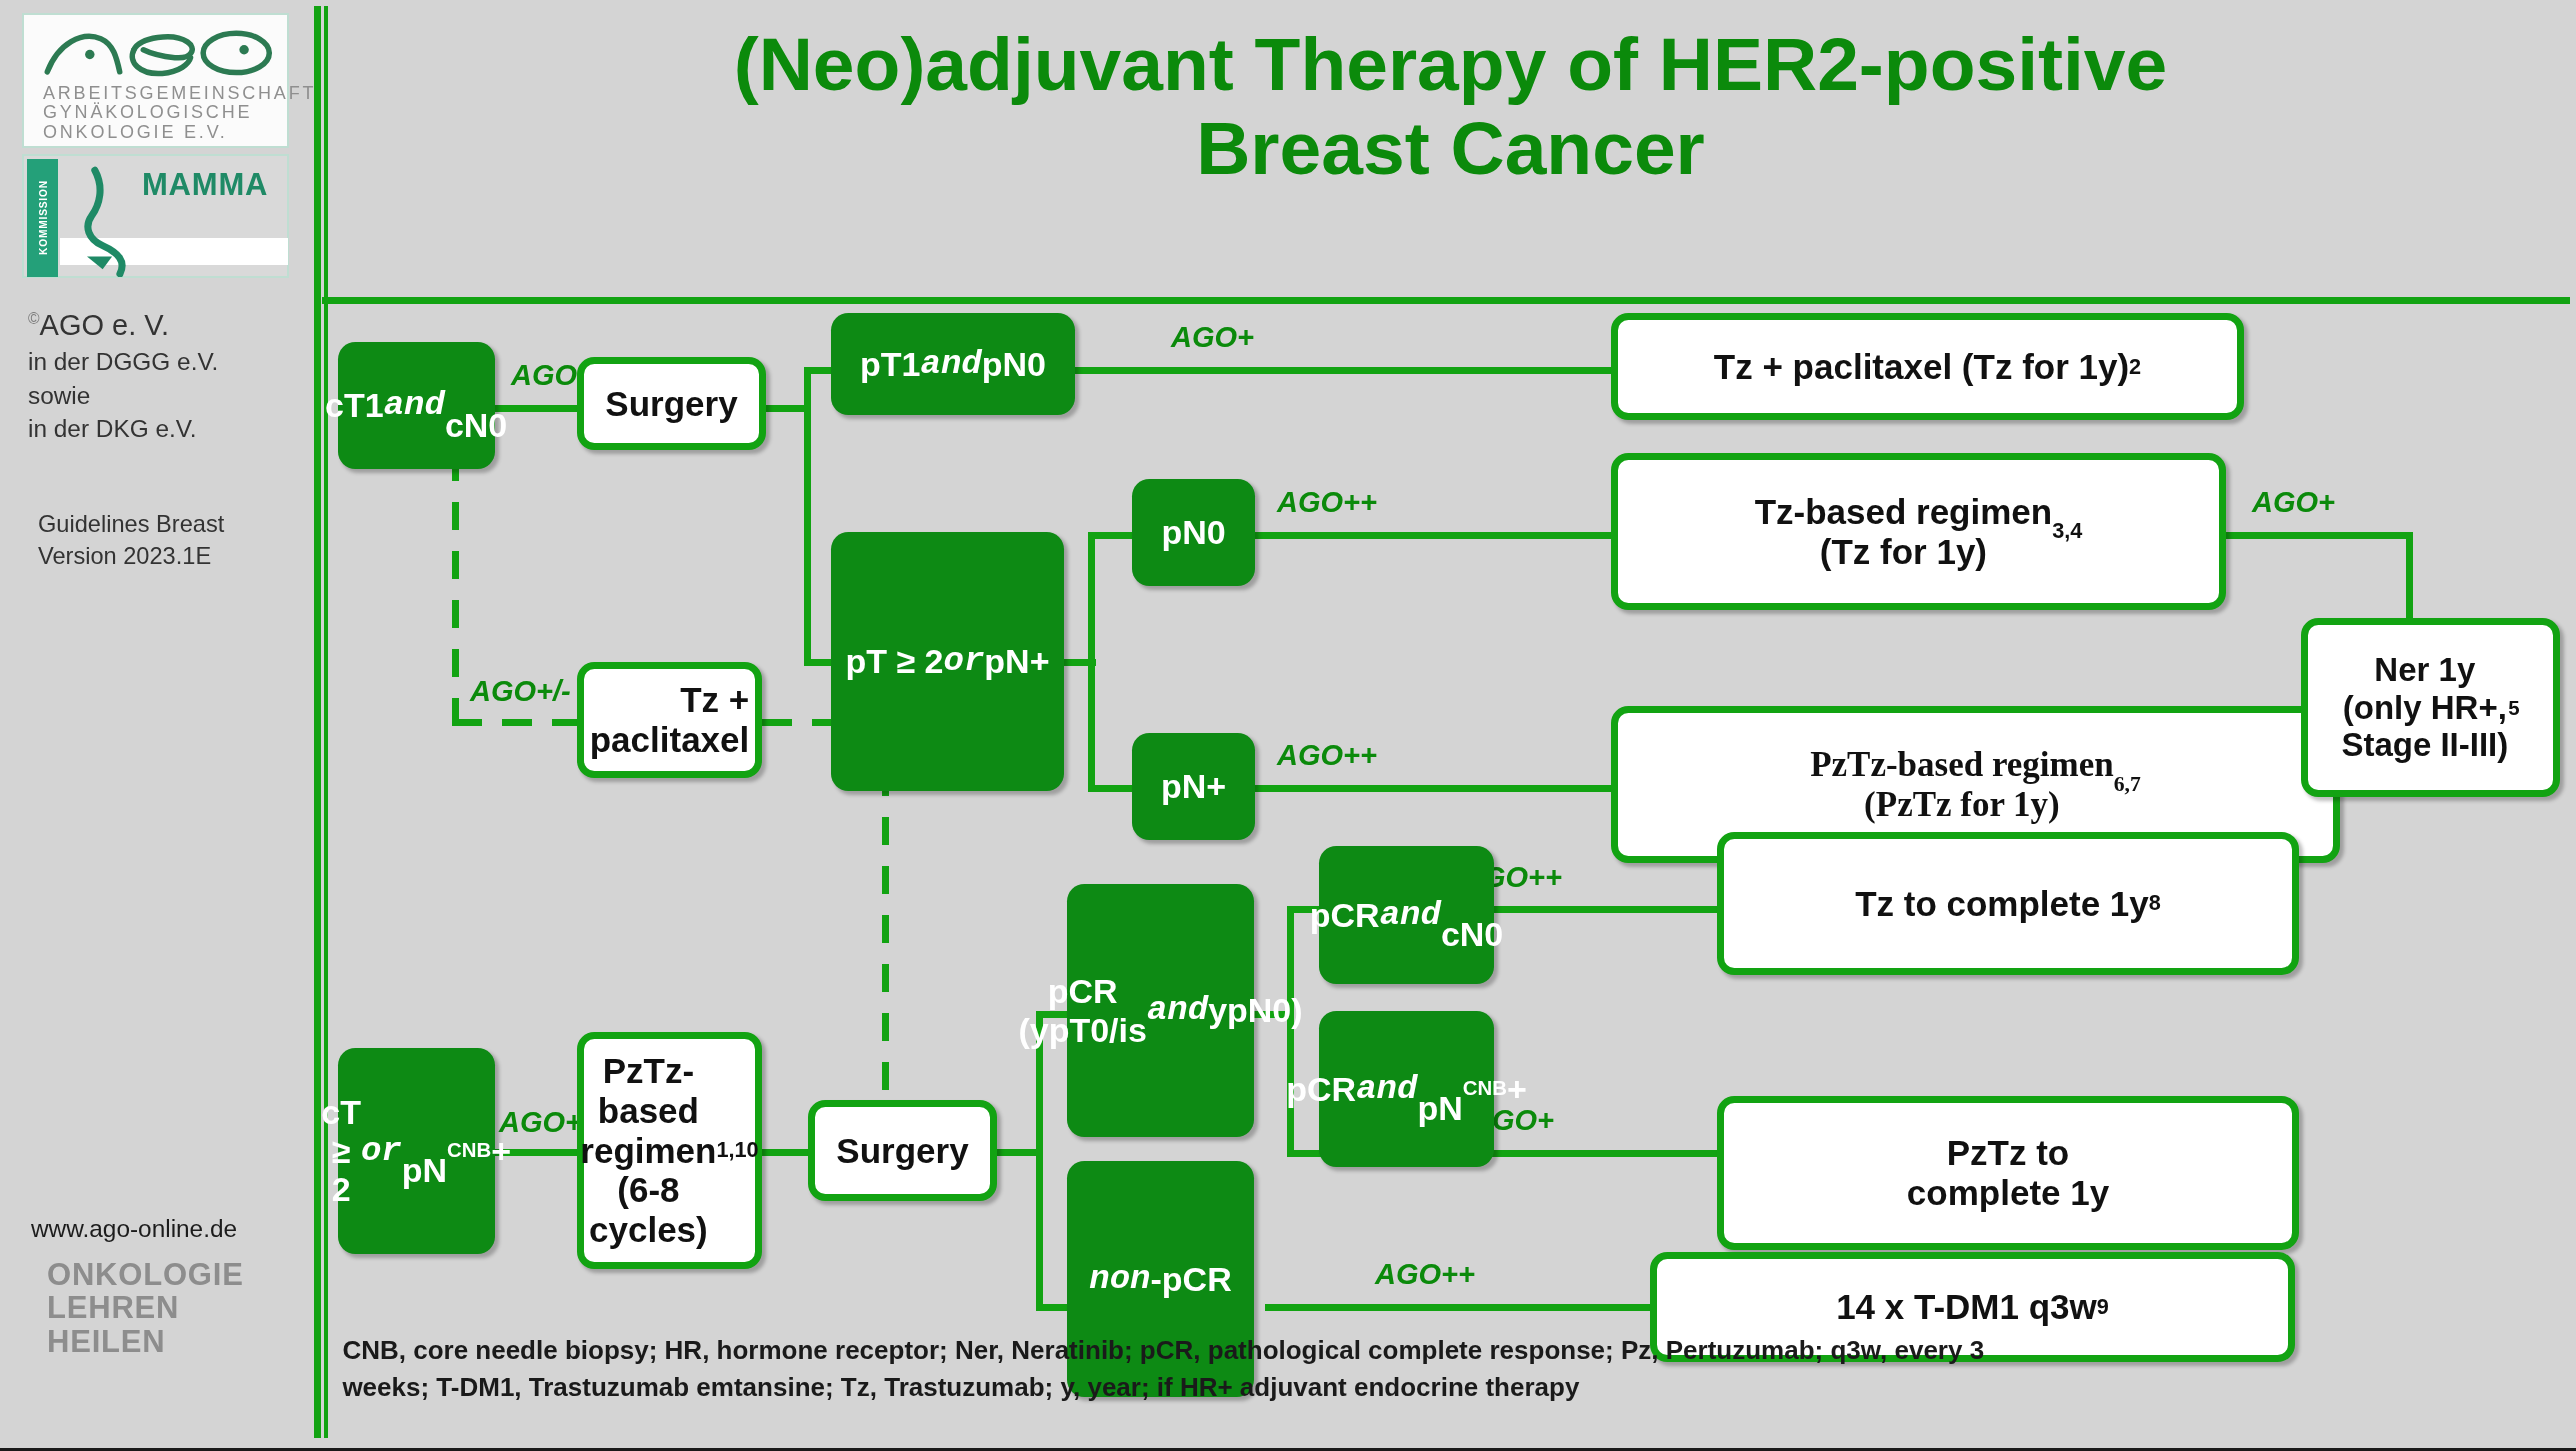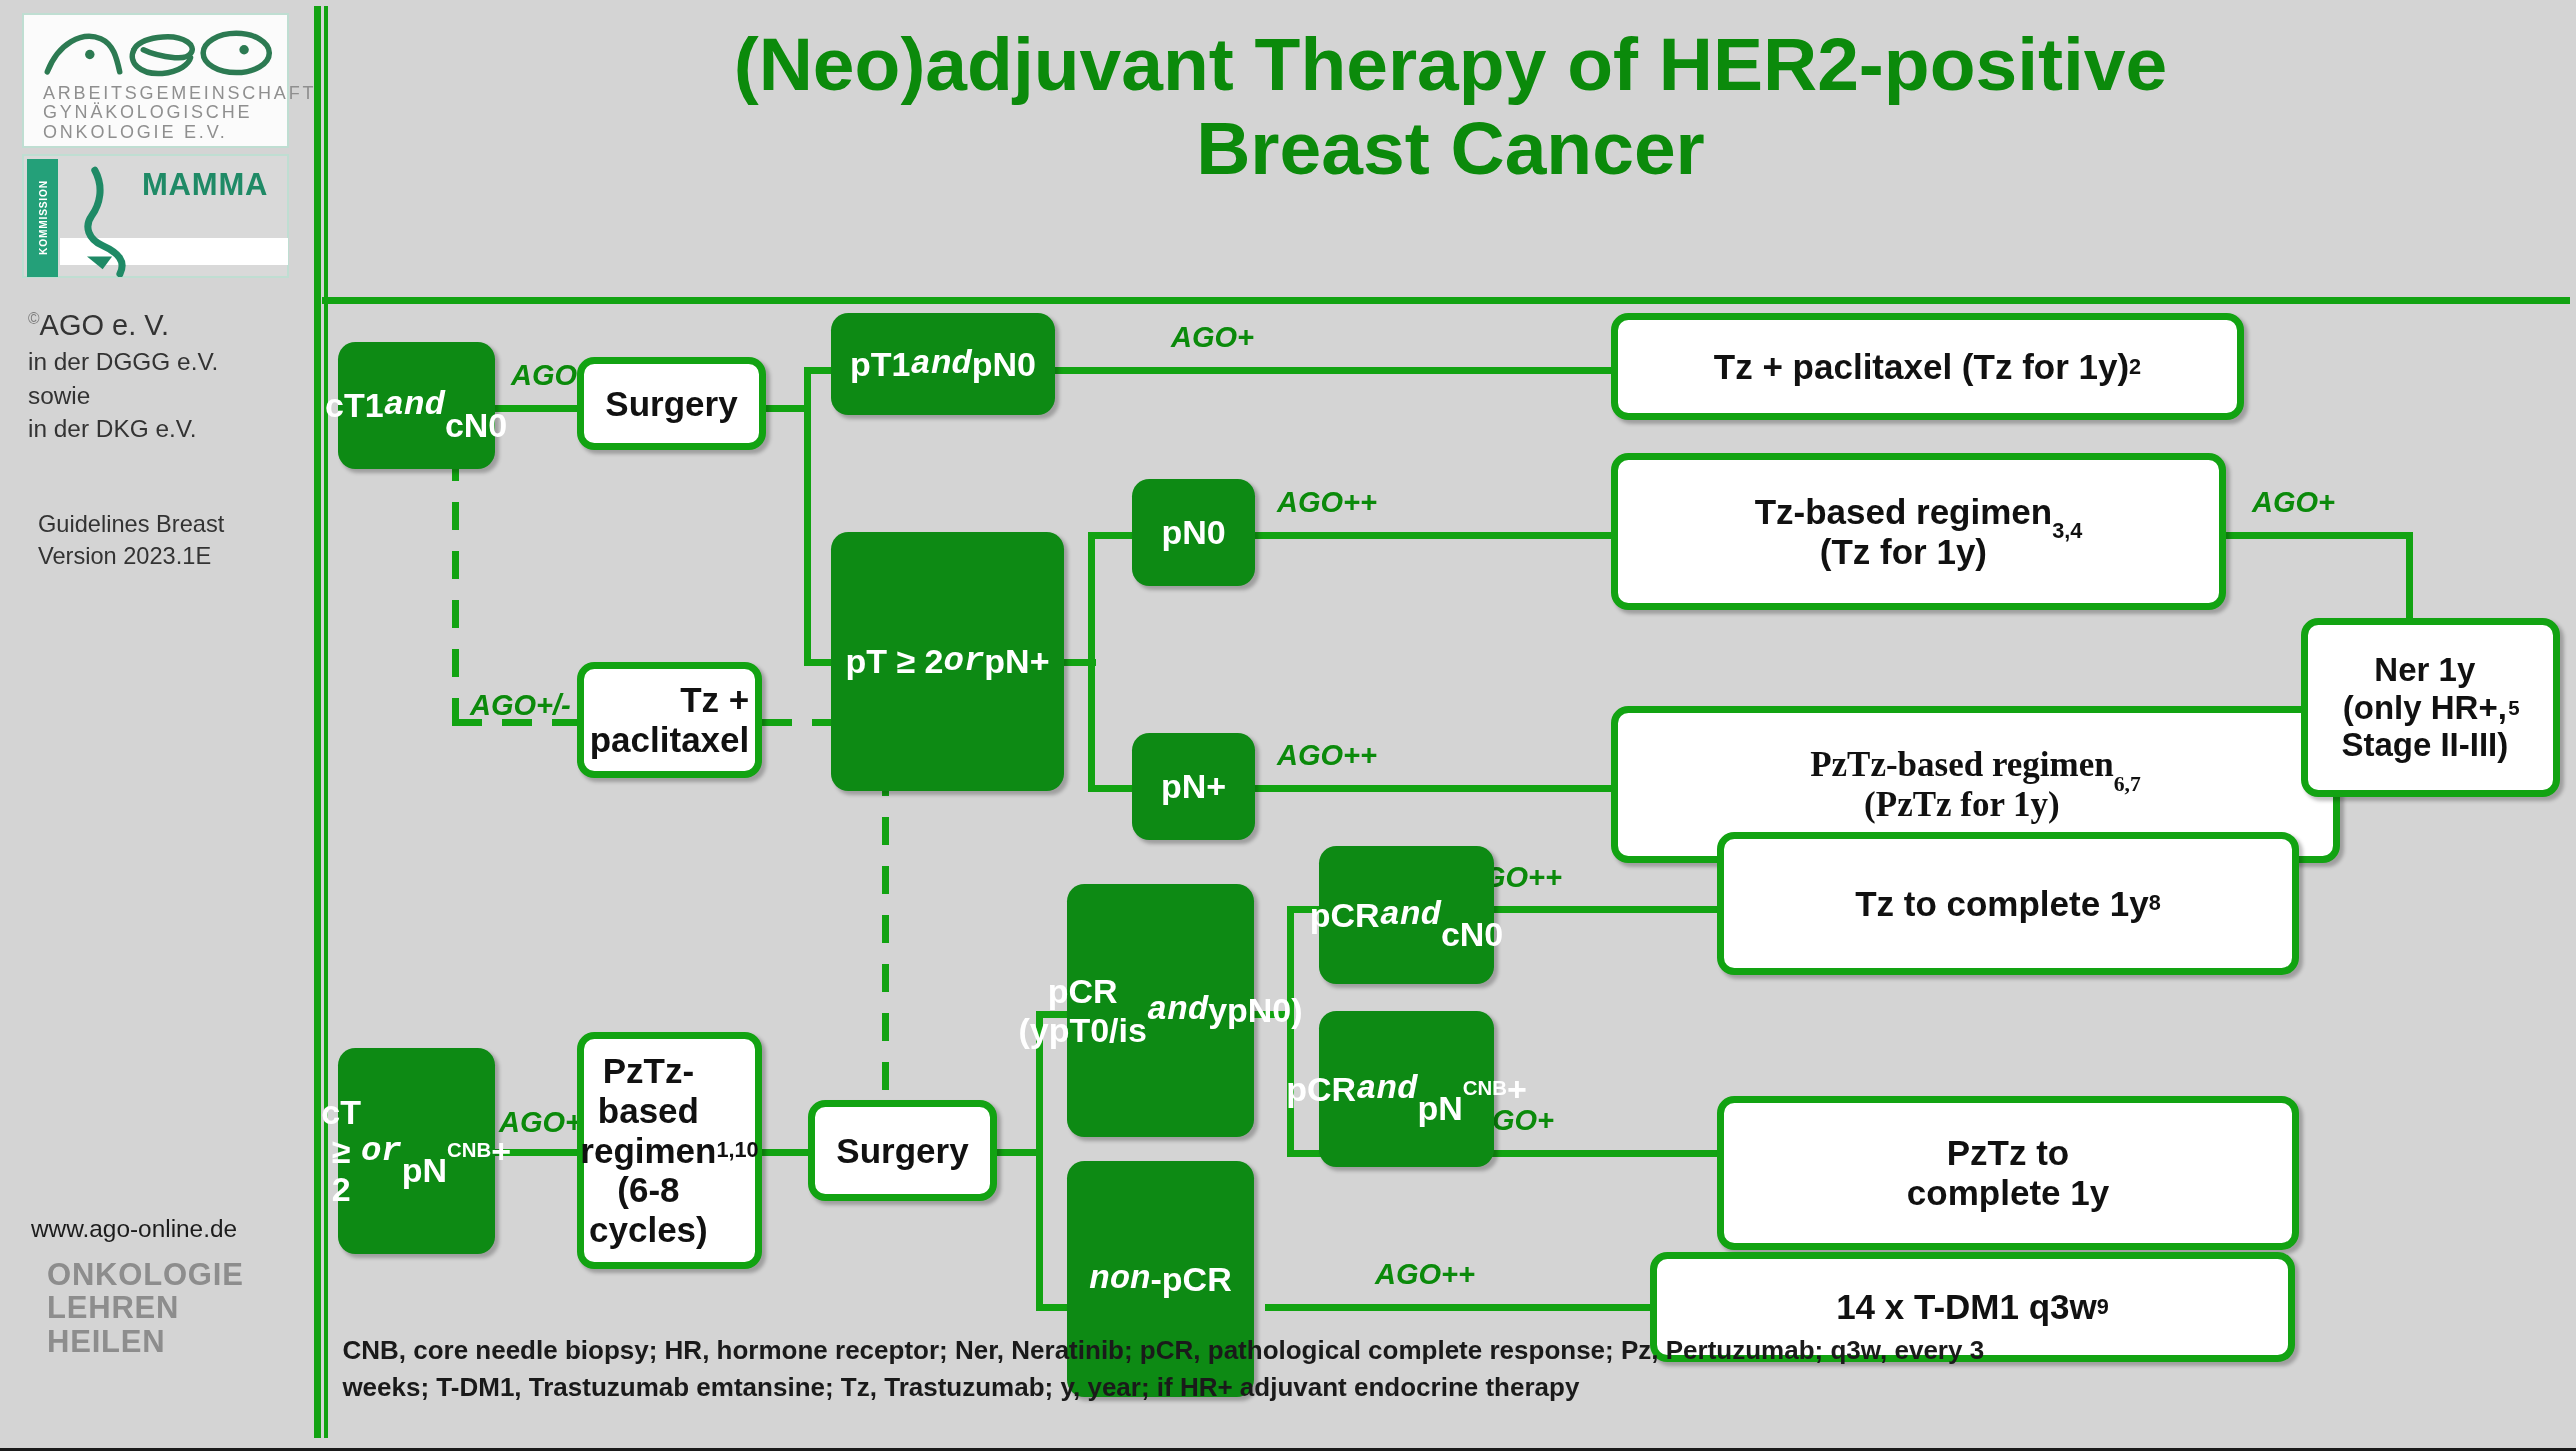--- a/index.html
+++ b/index.html
@@ -183,31 +183,31 @@
 
     <div class="edge h" style="left:1116px;top:602px;width:283px;"></div>
     <div class="edge h" style="left:1116px;top:846px;width:283px;"></div>
     <div class="edge h" style="left:943px;top:1000px;width:393px;"></div>
 
     <div class="ago" style="left:189px;top:55px;">AGO+</div>
     <div class="ago" style="left:849px;top:17.3px;">AGO+</div>
     <div class="ago" style="left:955px;top:182px;">AGO++</div>
     <div class="ago" style="left:955px;top:435px;">AGO++</div>
     <div class="ago" style="left:1930px;top:182px;">AGO+</div>
-    <div class="ago" style="left:148px;top:385px;text-align:right;">AGO+/-</div>
+    <div class="ago" style="left:148px;top:371px;text-align:right;">AGO+/-</div>
     <div class="ago" style="left:177px;top:802px;">AGO++</div>
     <div class="ago" style="left:1140px;top:557px;">AGO++</div>
     <div class="ago" style="left:1149px;top:800px;">AGO+</div>
     <div class="ago" style="left:1053px;top:954px;">AGO++</div>
 
     <div class="node green" style="left:15.7px;top:38px;width:157px;height:127px;font-size:34px;">cT1 <i>and</i><br>cN0</div>
 
     <div class="node white" style="left:255px;top:53px;width:189px;height:93px;font-size:35px;">Surgery</div>
 
-    <div class="node green" style="left:509px;top:9.4px;width:224px;height:102px;font-size:34px;">pT1 <i>and</i> pN0</div>
+    <div class="node green" style="left:509px;top:9.4px;width:244px;height:102px;font-size:34px;">pT1 <i>and</i> pN0</div>
 
     <div class="node green" style="left:509px;top:228px;width:233px;height:259px;font-size:34px;">pT ≥ 2 <i>or</i> pN+</div>
 
     <div class="node white" style="left:1289px;top:9.4px;width:633px;height:107px;font-size:35px;">Tz  + paclitaxel (Tz for 1y)<sup>2</sup></div>
 
     <div class="node green" style="left:810px;top:175px;width:123px;height:107px;font-size:34px;">pN0</div>
 
     <div class="node green" style="left:810px;top:429px;width:123px;height:107px;font-size:34px;">pN+</div>
 
     <div class="node white" style="left:1289px;top:149px;width:615px;height:157px;font-size:35px;">Tz-based regimen<br>(Tz for 1y)<sup>3,4</sup></div>

